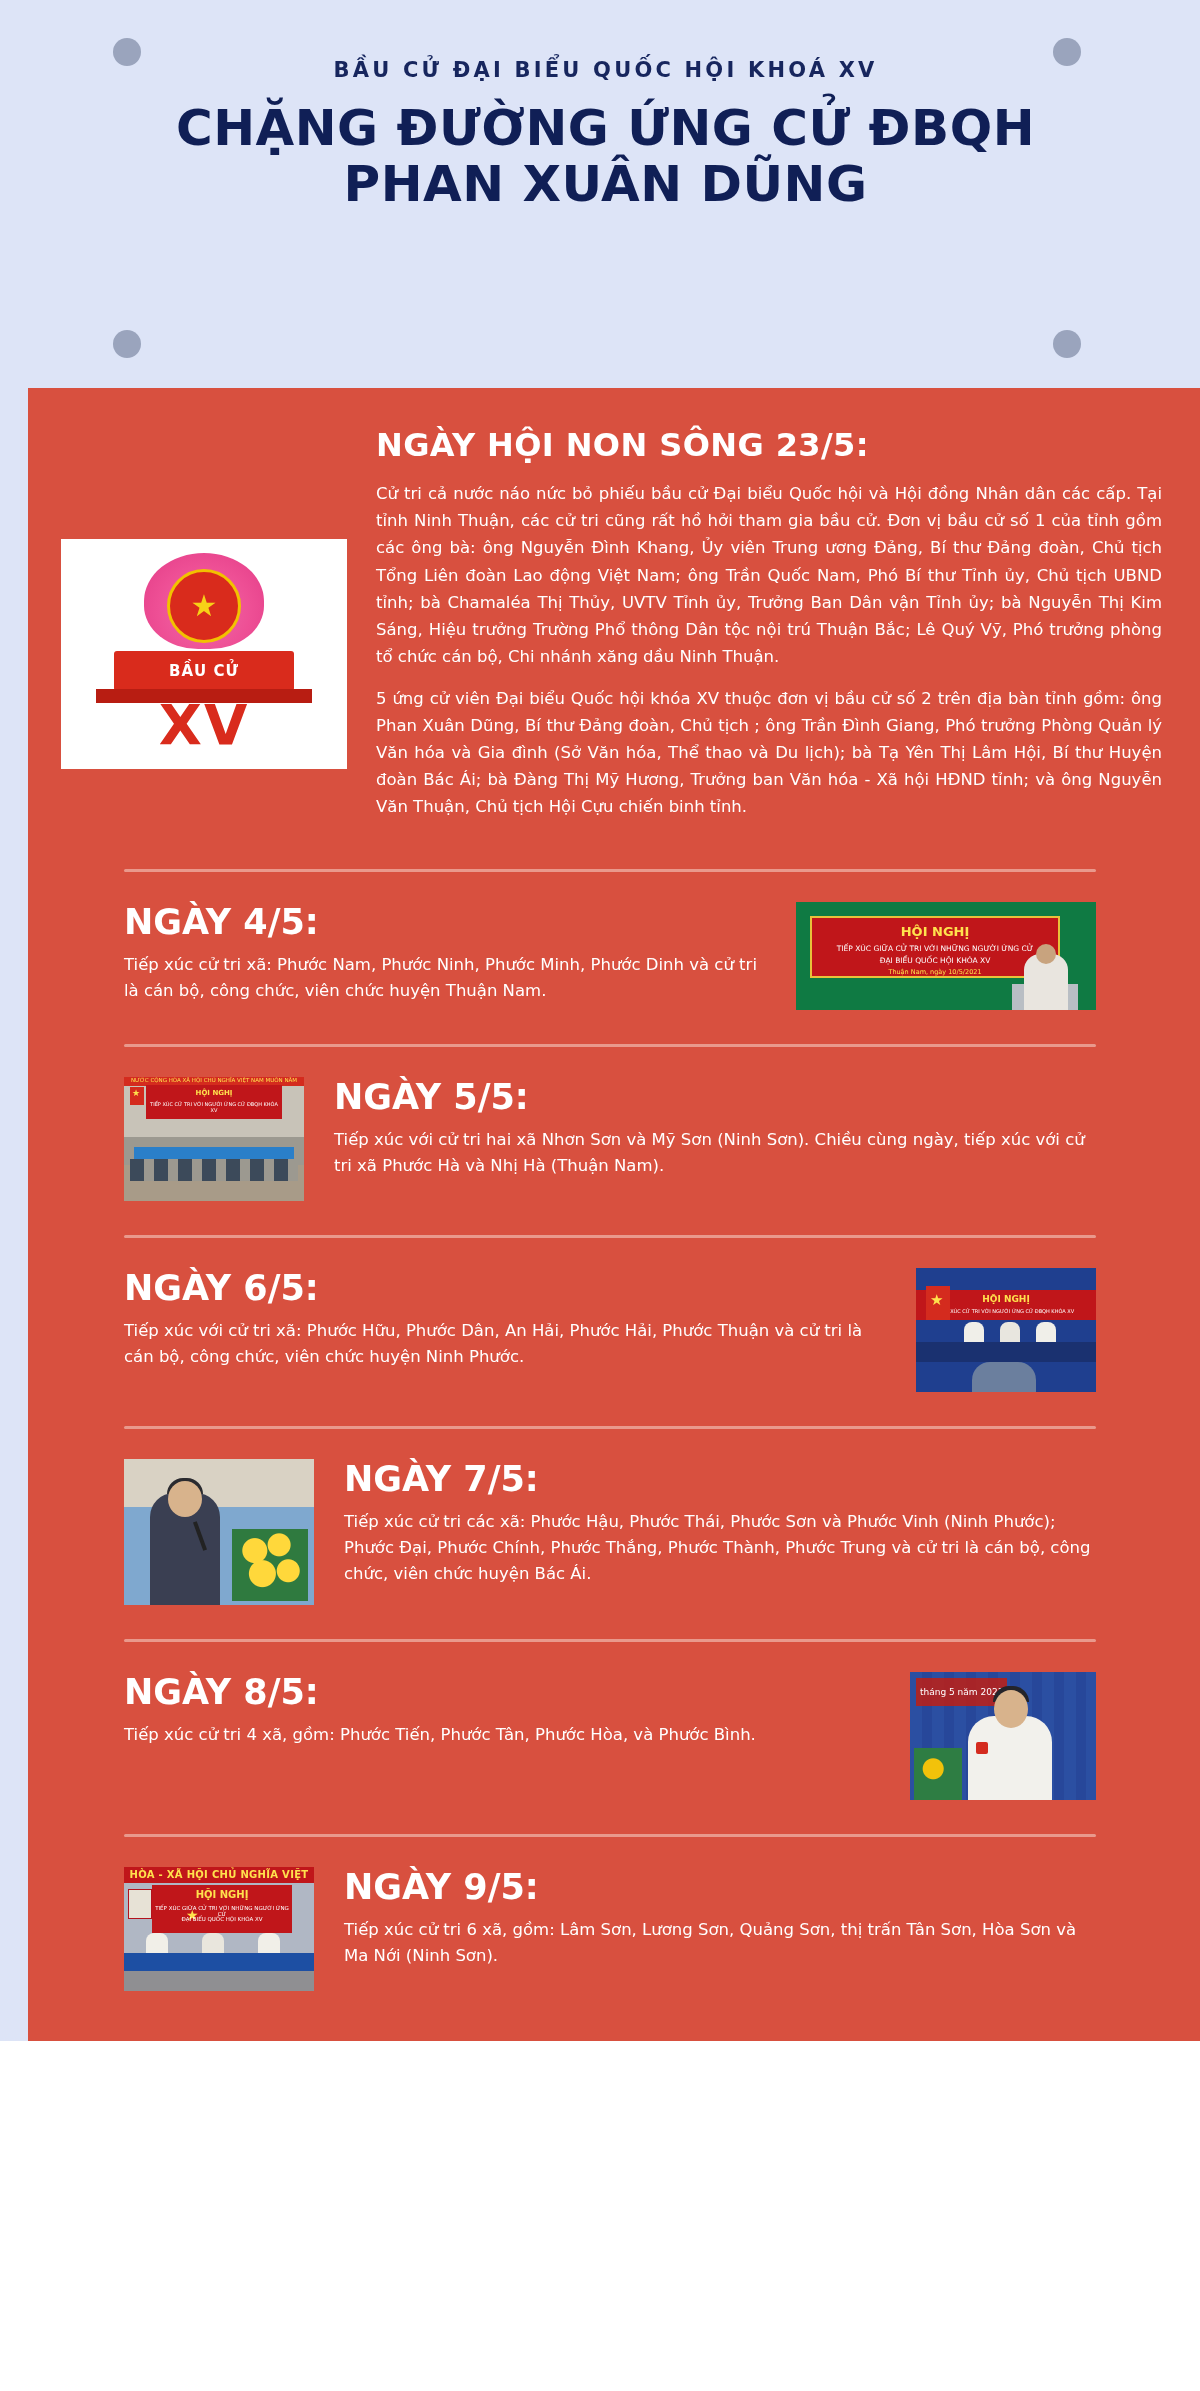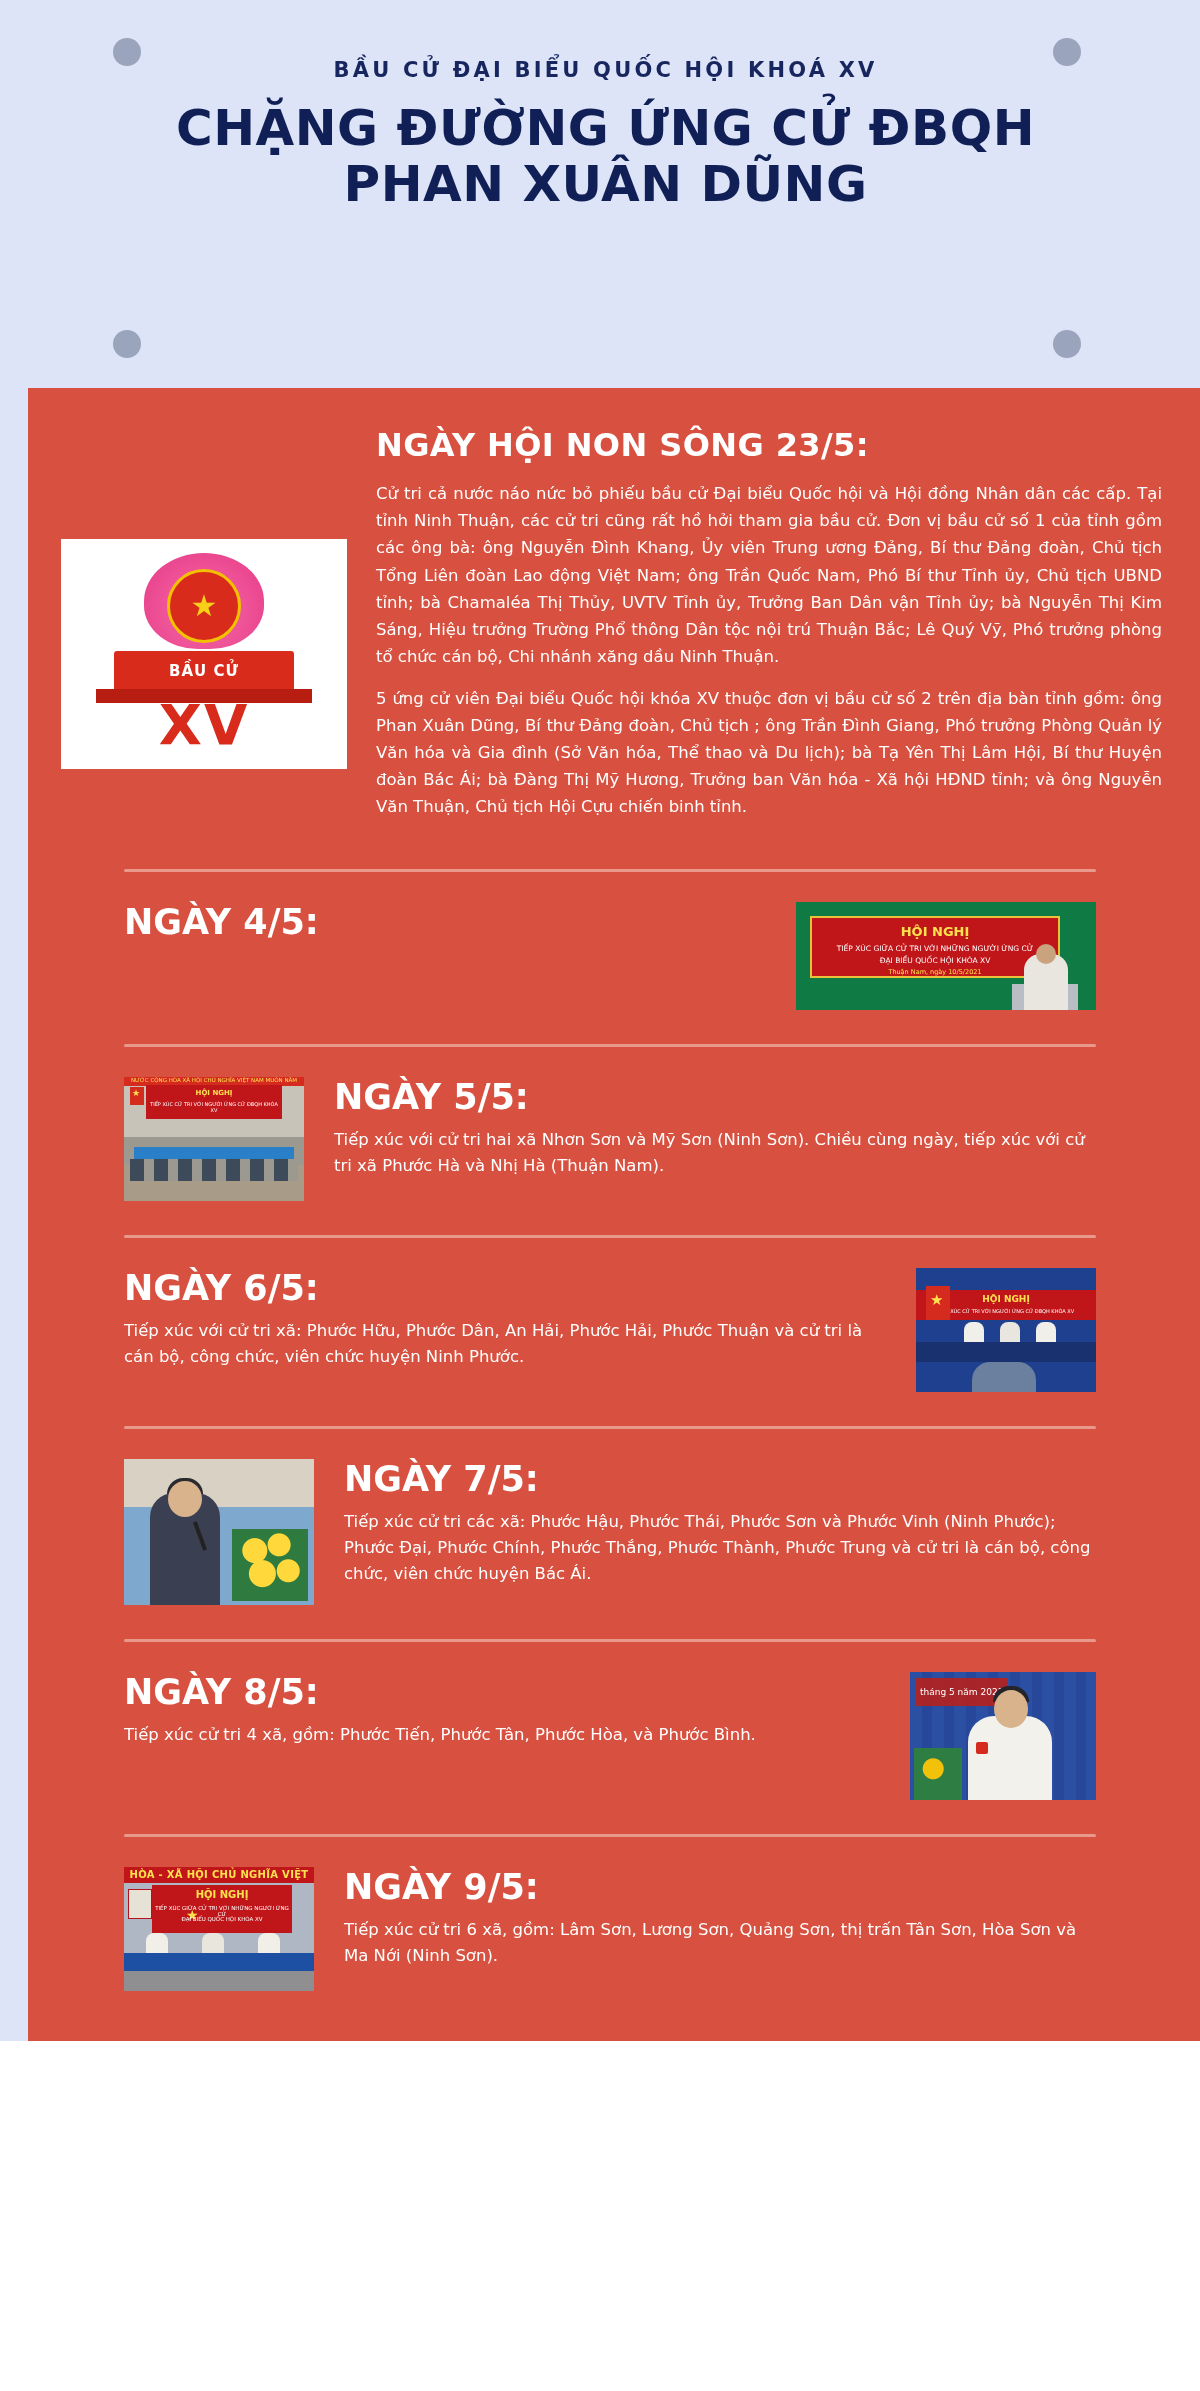--- a/index.html
+++ b/index.html
@@ -331,20 +331,21 @@
           <p class="para">Cử tri cả nước náo nức bỏ phiếu bầu cử Đại biểu Quốc hội và Hội đồng Nhân dân các cấp. Tại tỉnh Ninh Thuận, các cử tri cũng rất hồ hởi tham gia bầu cử. Đơn vị bầu cử số 1 của tỉnh gồm các ông bà: ông Nguyễn Đình Khang, Ủy viên Trung ương Đảng, Bí thư Đảng đoàn, Chủ tịch Tổng Liên đoàn Lao động Việt Nam; ông Trần Quốc Nam, Phó Bí thư Tỉnh ủy, Chủ tịch UBND tỉnh; bà Chamaléa Thị Thủy, UVTV Tỉnh ủy, Trưởng Ban Dân vận Tỉnh ủy; bà Nguyễn Thị Kim Sáng, Hiệu trưởng Trường Phổ thông Dân tộc nội trú Thuận Bắc; Lê Quý Vỹ, Phó trưởng phòng tổ chức cán bộ, Chi nhánh xăng dầu Ninh Thuận.</p>
           <p class="para">5 ứng cử viên Đại biểu Quốc hội khóa XV thuộc đơn vị bầu cử số 2 trên địa bàn tỉnh gồm: ông Phan Xuân Dũng, Bí thư Đảng đoàn, Chủ tịch ; ông Trần Đình Giang, Phó trưởng Phòng Quản lý Văn hóa và Gia đình (Sở Văn hóa, Thể thao và Du lịch); bà Tạ Yên Thị Lâm Hội, Bí thư Huyện đoàn Bác Ái; bà  Đàng Thị Mỹ Hương, Trưởng ban Văn hóa - Xã hội HĐND tỉnh; và  ông  Nguyễn Văn Thuận, Chủ tịch Hội Cựu chiến binh tỉnh.</p>
         </div>
       </div>
 
       <div class="divider"></div>
 
       <div class="row">
         <div class="txt">
           <h3 class="row-title">NGÀY 4/5:</h3>
+          <p>Tiếp xúc cử tri xã: Phước Nam, Phước Ninh, Phước Minh, Phước Dinh và cử tri là cán bộ, công chức, viên chức huyện Thuận Nam.</p>
         </div>
         <div class="pic">
           <div class="photo p45">
             <div class="banner">
               <div class="t1">HỘI NGHỊ</div>
               <div class="t2">TIẾP XÚC GIỮA CỬ TRI VỚI NHỮNG NGƯỜI ỨNG CỬ</div>
               <div class="t3">ĐẠI BIỂU QUỐC HỘI KHÓA XV</div>
               <div class="t4">Thuận Nam, ngày 10/5/2021</div>
             </div>
             <div class="podium"></div>

